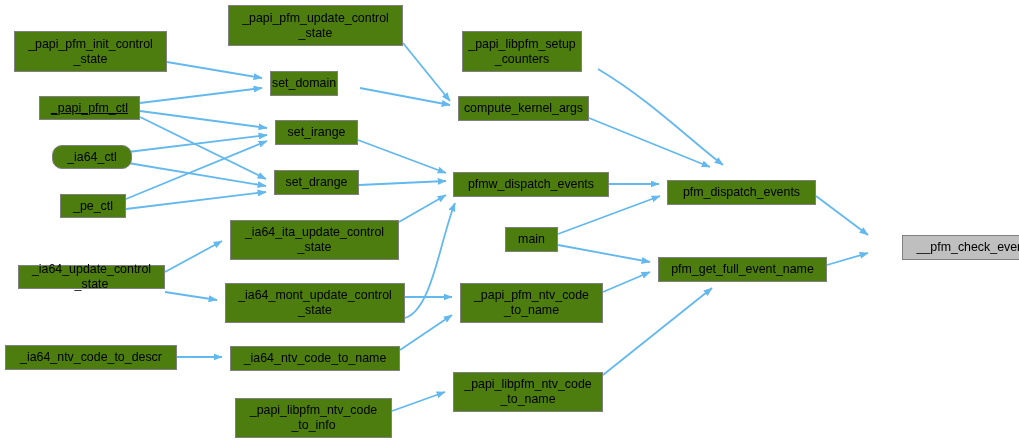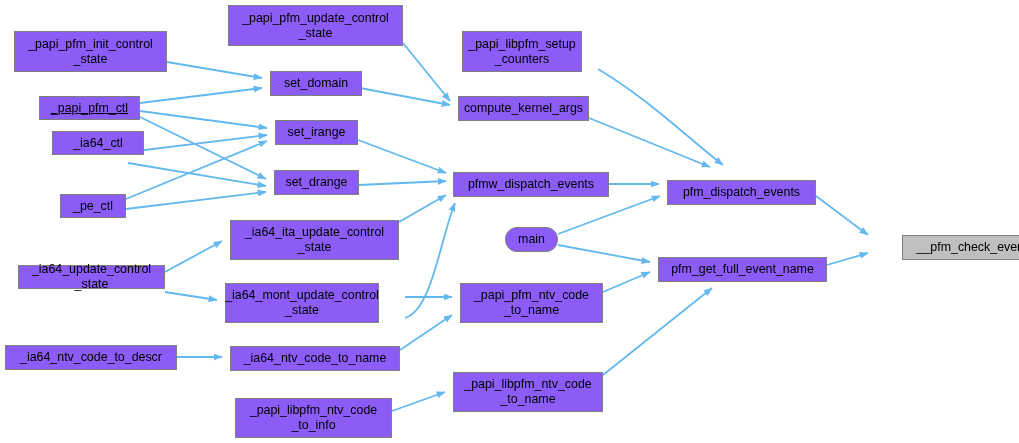--- a/index.html
+++ b/index.html
@@ -8,21 +8,21 @@
     width:1019px;height:443px;
     background:#ffffff;
     font-family:"Liberation Sans","DejaVu Sans",sans-serif;
     overflow:hidden;
   }
   #edges{position:absolute;left:0;top:0;width:1019px;height:443px;}
   .node{
     position:absolute;
     box-sizing:border-box;
     border:1px solid #808080;
-    background:#8b5cf6;
+    background:#4d7c0f;
     display:flex;
     align-items:center;
     justify-content:center;
     text-align:center;
     color:#000000;
     font-size:12.4px;
     line-height:15px;
     white-space:pre-line;
     letter-spacing:0px;
   }
@@ -72,36 +72,36 @@
       </g>
   </svg>
   <div id="nodes">
       <div class="node" style="left: 14px; top: 31px; width: 153px; height: 41px;"><span>_papi_pfm_init_control
 _state</span></div>
       <div class="node" style="left: 228px; top: 5px; width: 175px; height: 41px;"><span>_papi_pfm_update_control
 _state</span></div>
       <div class="node" style="left: 462px; top: 31px; width: 120px; height: 41px;"><span>_papi_libpfm_setup
 _counters</span></div>
       <div class="node" style="left: 39px; top: 96px; width: 101px; height: 24px; text-decoration: underline;"><span>_papi_pfm_ctl</span></div>
-      <div class="node" style="left: 270px; top: 71px; width: 92px; height: 25px;"><span>set_domain</span></div>
+      <div class="node" style="left: 270px; top: 71px; width: 68px; height: 25px;"><span>set_domain</span></div>
       <div class="node" style="left: 458px; top: 96px; width: 131px; height: 25px;"><span>compute_kernel_args</span></div>
-      <div class="node" style="left: 52px; top: 131px; width: 92px; height: 24px;"><span>_ia64_ctl</span></div>
+      <div class="node" style="left: 52px; top: 145px; width: 80px; height: 24px; border-radius: 10px;"><span>_ia64_ctl</span></div>
       <div class="node" style="left: 275px; top: 120px; width: 83px; height: 25px;"><span>set_irange</span></div>
       <div class="node" style="left: 60px; top: 194px; width: 66px; height: 24px; text-align: right;"><span>_pe_ctl</span></div>
       <div class="node" style="left: 274px; top: 170px; width: 85px; height: 25px;"><span>set_drange</span></div>
       <div class="node" style="left: 453px; top: 172px; width: 156px; height: 25px;"><span>pfmw_dispatch_events</span></div>
       <div class="node" style="left: 667px; top: 172px; width: 149px; height: 25px; margin-top: 8px;"><span>pfm_dispatch_events</span></div>
       <div class="node highlight" style="left: 874px; top: 235px; width: 140px; height: 25px; margin-left: 28px;"><span>__pfm_check_event</span></div>
       <div class="node" style="left: 230px; top: 220px; width: 169px; height: 40px;"><span>_ia64_ita_update_control
 _state</span></div>
-      <div class="node" style="left: 505px; top: 227px; width: 53px; height: 25px; border-radius: 12px;"><span>main</span></div>
+      <div class="node" style="left: 505px; top: 227px; width: 53px; height: 25px;"><span>main</span></div>
       <div class="node" style="left: 18px; top: 265px; width: 147px; height: 24px;"><span>_ia64_update_control
 _state</span></div>
       <div class="node" style="left: 658px; top: 257px; width: 169px; height: 25px;"><span>pfm_get_full_event_name</span></div>
-      <div class="node" style="left: 225px; top: 283px; width: 154px; height: 40px;"><span>_ia64_mont_update_control
+      <div class="node" style="left: 225px; top: 283px; width: 180px; height: 40px;"><span>_ia64_mont_update_control
 _state</span></div>
       <div class="node" style="left: 460px; top: 283px; width: 143px; height: 40px;"><span>_papi_pfm_ntv_code
 _to_name</span></div>
       <div class="node" style="left: 5px; top: 345px; width: 172px; height: 25px;"><span>_ia64_ntv_code_to_descr</span></div>
       <div class="node" style="left: 230px; top: 346px; width: 170px; height: 25px;"><span>_ia64_ntv_code_to_name</span></div>
       <div class="node" style="left: 453px; top: 372px; width: 150px; height: 40px;"><span>_papi_libpfm_ntv_code
 _to_name</span></div>
       <div class="node" style="left: 235px; top: 398px; width: 157px; height: 40px;"><span>_papi_libpfm_ntv_code
 _to_info</span></div>
     </div>

